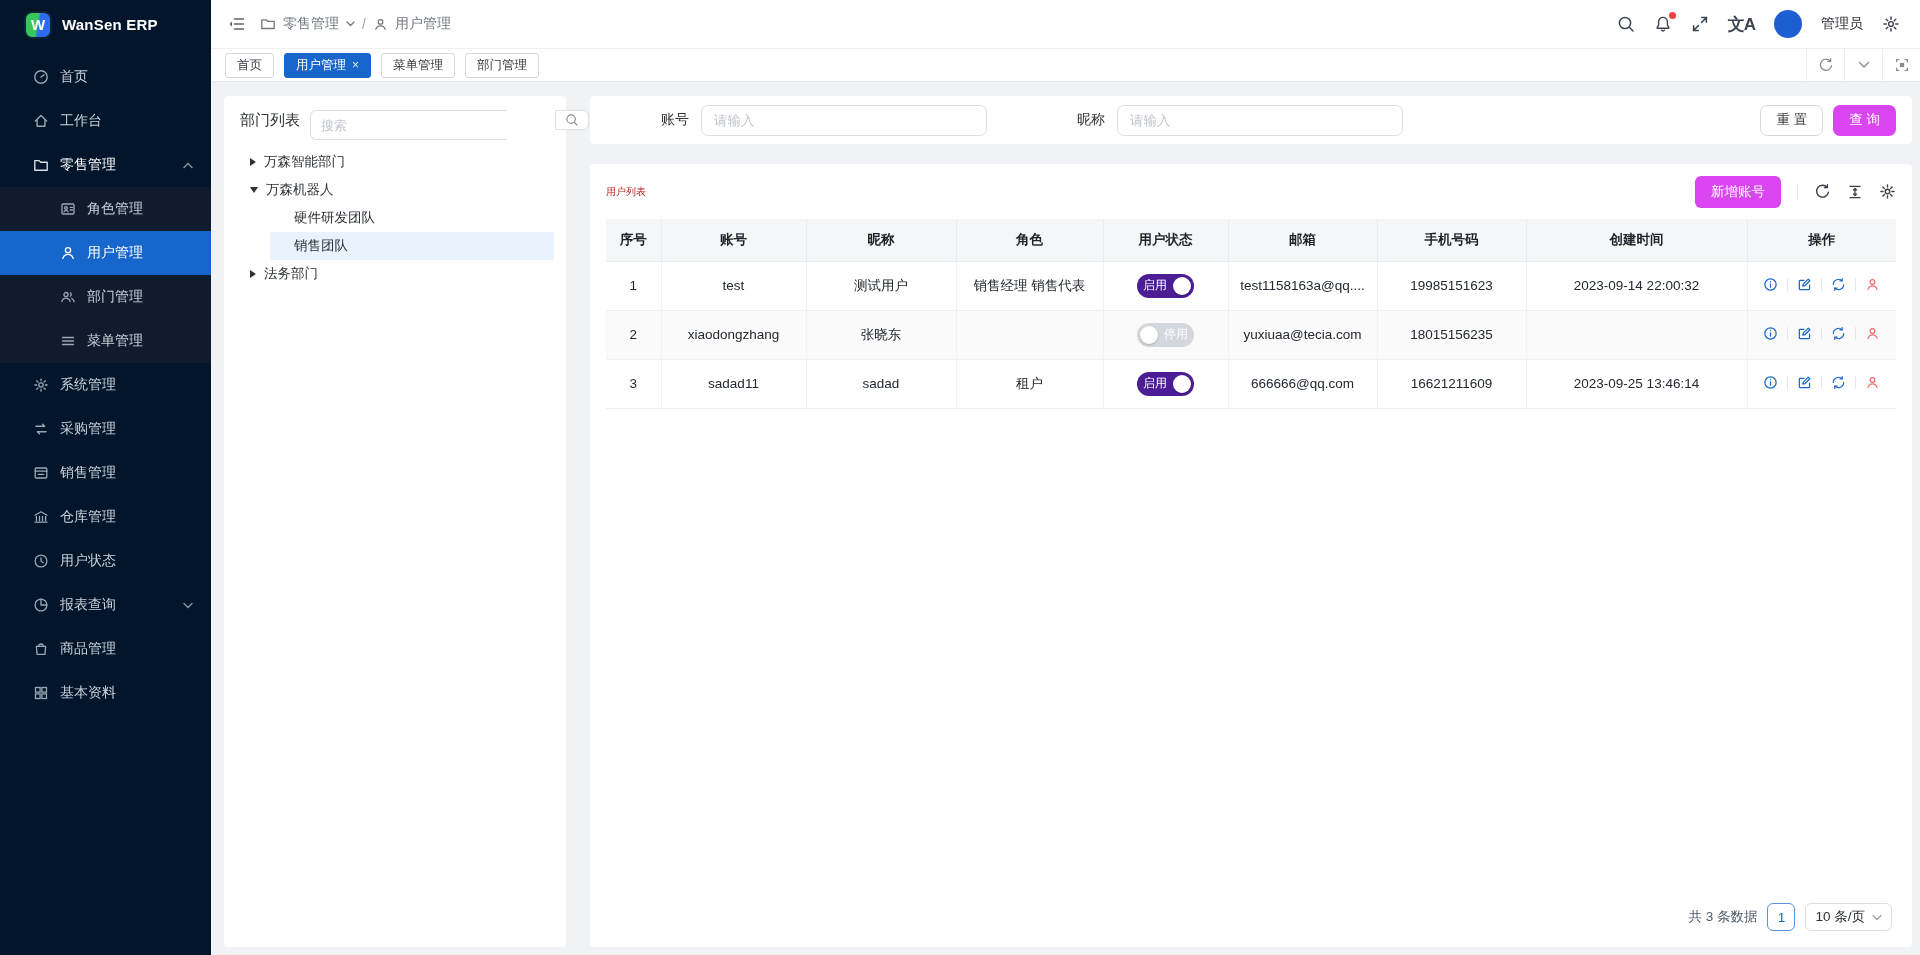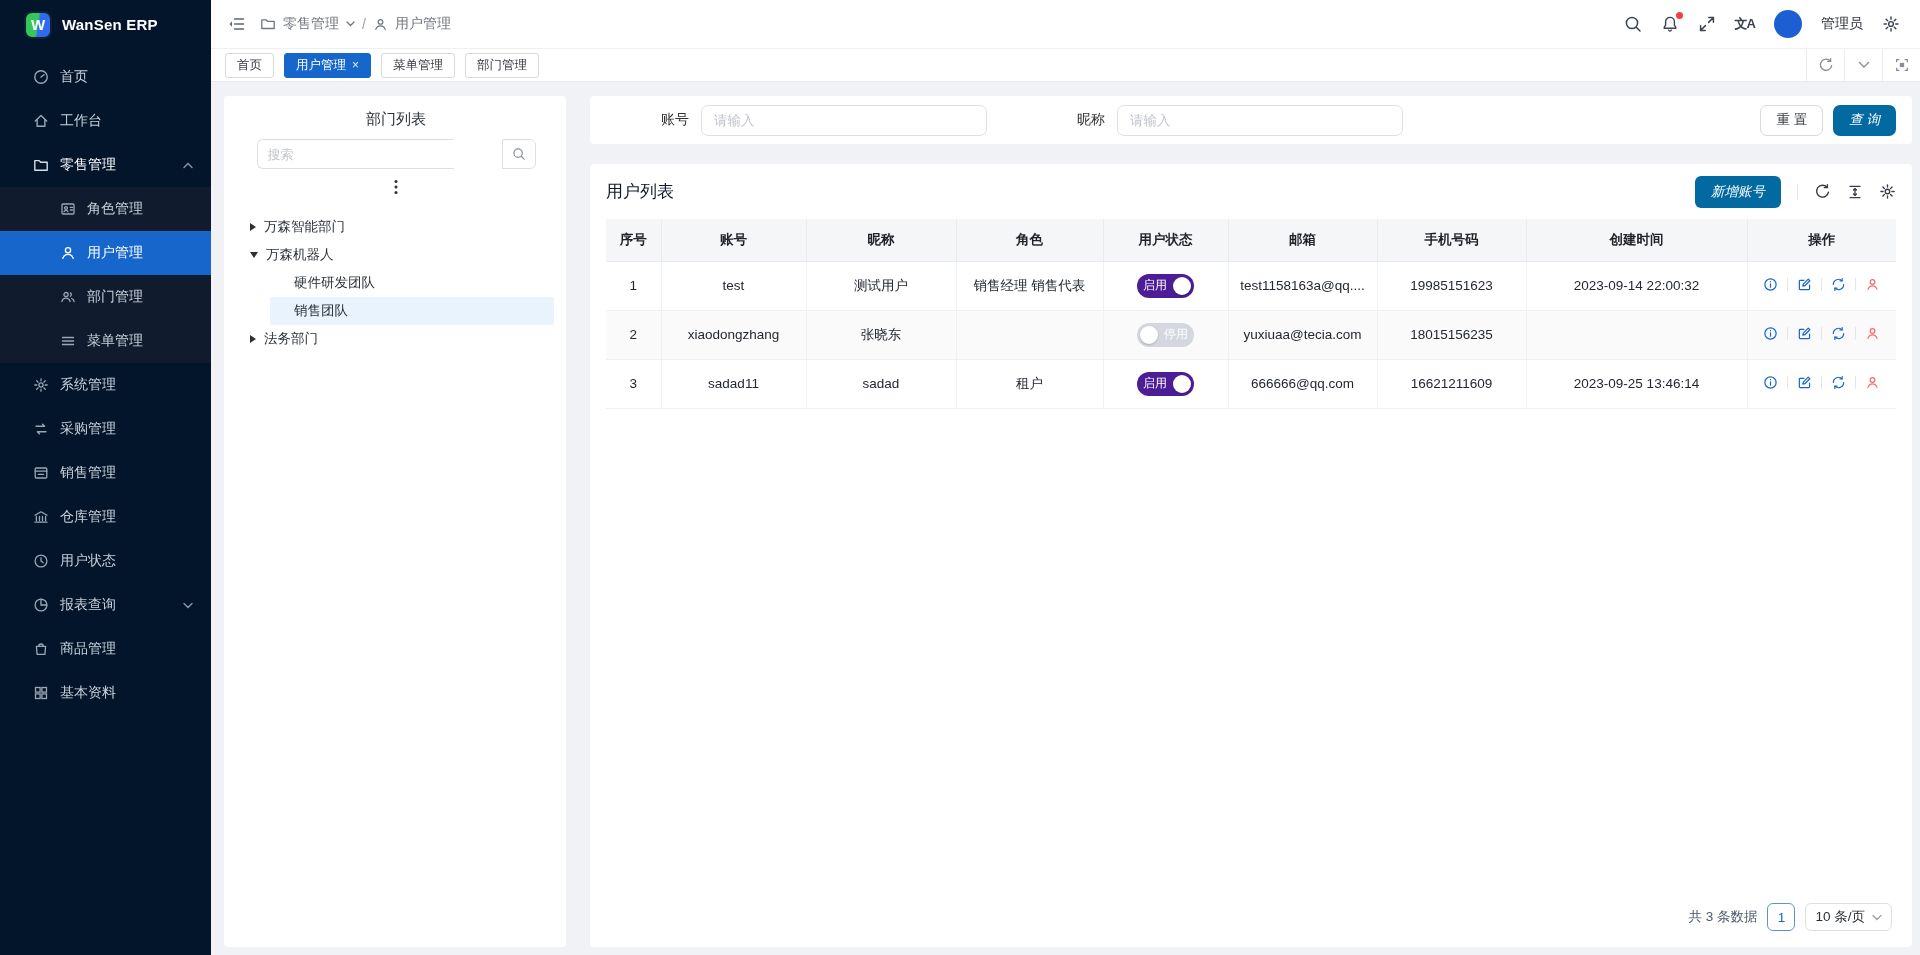--- a/index.html
+++ b/index.html
@@ -32,40 +32,40 @@
 
   
   .topbar { height:49px; background:#fff; display:flex; align-items:center; padding:0 20px 0 17px;
     border-bottom:1px solid #f0f0f0; }
   .tb-left { display:flex; align-items:center; gap:14px; color:#5f6671; }
   .breadcrumb { display:flex; align-items:center; gap:7px; color:#707781; font-size:14px; }
   .bc-sep { color:#9aa1ab; }
   .tb-right { margin-left:auto; display:flex; align-items:center; gap:19px; color:#3c4450; }
   .bell-wrap { position:relative; }
   .bell-dot { position:absolute; top:-3px; right:-4px; width:7px; height:7px; border-radius:50%; background:#f53f3f; }
-  .translate { font-size:13px; font-weight:bold; letter-spacing:-1px; color:#3c4450; }
+  .translate { font-size:17px; font-weight:bold; letter-spacing:-1px; color:#3c4450; }
   .avatar { width:28px; height:28px; border-radius:50%; background:#1d5fd2; display:flex; align-items:center;
     justify-content:center; color:#fff; font-size:5px; letter-spacing:.3px; }
   .uname { font-size:14px; color:#2c3138; }
 
   
   .tabbar { height:33px; background:#fff; border-bottom:1px solid #e6e8eb; display:flex; align-items:center; padding-left:14px; }
   .tab { height:25px; display:flex; align-items:center; gap:6px; padding:0 11px; border:1px solid #d9d9d9;
     border-radius:3px; margin-right:10px; font-size:12.5px; color:#363b42; background:#fff; cursor:pointer; }
   .tab.active { background:#1766cb; border-color:#1766cb; color:#fff; }
   .tab .tclose { font-size:12px; opacity:.9; }
   .tab-tools { margin-left:auto; display:flex; align-items:stretch; height:100%; }
   .ttool { width:38px; display:flex; align-items:center; justify-content:center; border-left:1px solid #ececec; color:#868d96; cursor:pointer; }
 
   
   .content { flex:1; display:flex; padding:14px 8px 8px 13px; gap:24px; min-height:0; background:#f0f2f5; }
 
   
   .dept-card { width:342px; min-width:342px; background:#fff; border-radius:4px; padding:12px 12px; display:flex; flex-direction:column; }
-  .dept-head { display:flex; align-items:center; gap:10px; padding:2px 2px 10px 4px;flex-direction:column; }
+  .dept-head { display:flex; align-items:center; gap:10px; padding:2px 2px 10px 4px; }
   .dept-title { font-size:15px; color:#2c3138; white-space:nowrap; }
   .tree-search { display:flex; flex:1; height:20px;gap:48px; }
   .tree-search input { flex:1; min-width:0; height:30px; border:1px solid #dcdfe4; border-right:none;
     border-radius:6px 0 0 6px; padding:0 10px; font-size:13px; color:#333; outline:none; }
   .tree-search input::placeholder { color:#c0c4cc; }
   .tree-search .ts-btn { width:34px; border:1px solid #dcdfe4; border-radius:0 6px 6px 0; background:#fff;
     display:flex; align-items:center; justify-content:center; color:#8a9099; cursor:pointer; }
   .kebab { width:18px; display:flex; align-items:center; justify-content:center; color:#2c3138; cursor:pointer; }
   .tree { padding-top:8px; font-size:13.5px; color:#2c3138; }
   .tnode { height:28px; display:flex; align-items:center; gap:8px; cursor:pointer;text-align:center; }
@@ -82,26 +82,26 @@
   .ff-1 { margin-left:55px; }
   .ff-2 { margin-left:90px; }
   .ff label { font-size:14px; color:#333; white-space:nowrap; }
   .ff input { width:286px; height:31px; border:1px solid #dcdfe4; border-radius:7px; padding:0 12px;
     font-size:13.5px; color:#333; outline:none; }
   .ff input::placeholder { color:#c0c4cc; }
   .filter-btns { margin-left:auto; display:flex; gap:10px; }
   .btn { height:31px; padding:0 15px; border-radius:7px; font-size:13.5px; display:flex; align-items:center;
     justify-content:center; cursor:pointer; border:1px solid transparent; white-space:nowrap; }
   .btn-plain { background:#fff; border-color:#d9d9d9; color:#363b42; }
-  .btn-primary { background:#0369a1; color:#fff;font-style:italic; }
+  .btn-primary { background:#d946ef; color:#fff; }
 
   .table-card { flex:1; margin-top:20px; background:#fff; border-radius:4px; padding:0 16px 10px;
     display:flex; flex-direction:column; min-height:0; }
   .tc-head { height:55px; display:flex; align-items:center; }
-  .tc-title { font-size:17px; color:#0f172a; }
+  .tc-title { font-size:10px; color:#b91c1c; }
   .tc-tools { margin-left:auto; display:flex; align-items:center; gap:16px; }
   .btn-add { height:32px; padding:0 15px; border-radius:6px; font-size:13.5px; }
   .tool-sep { width:1px; height:16px; background:#e5e6eb; }
   .tc-icon { color:#383f48; cursor:pointer; }
 
   
   table { width:100%; border-collapse:collapse; table-layout:fixed; }
   th { height:42px; background:#f5f6f8; font-size:13.5px; font-weight:bold; color:#1f2329;
     border-right:1px solid #e9ebee; border-bottom:1px solid #e9ebee; text-align:center; }
   th:last-child { border-right:none; }

